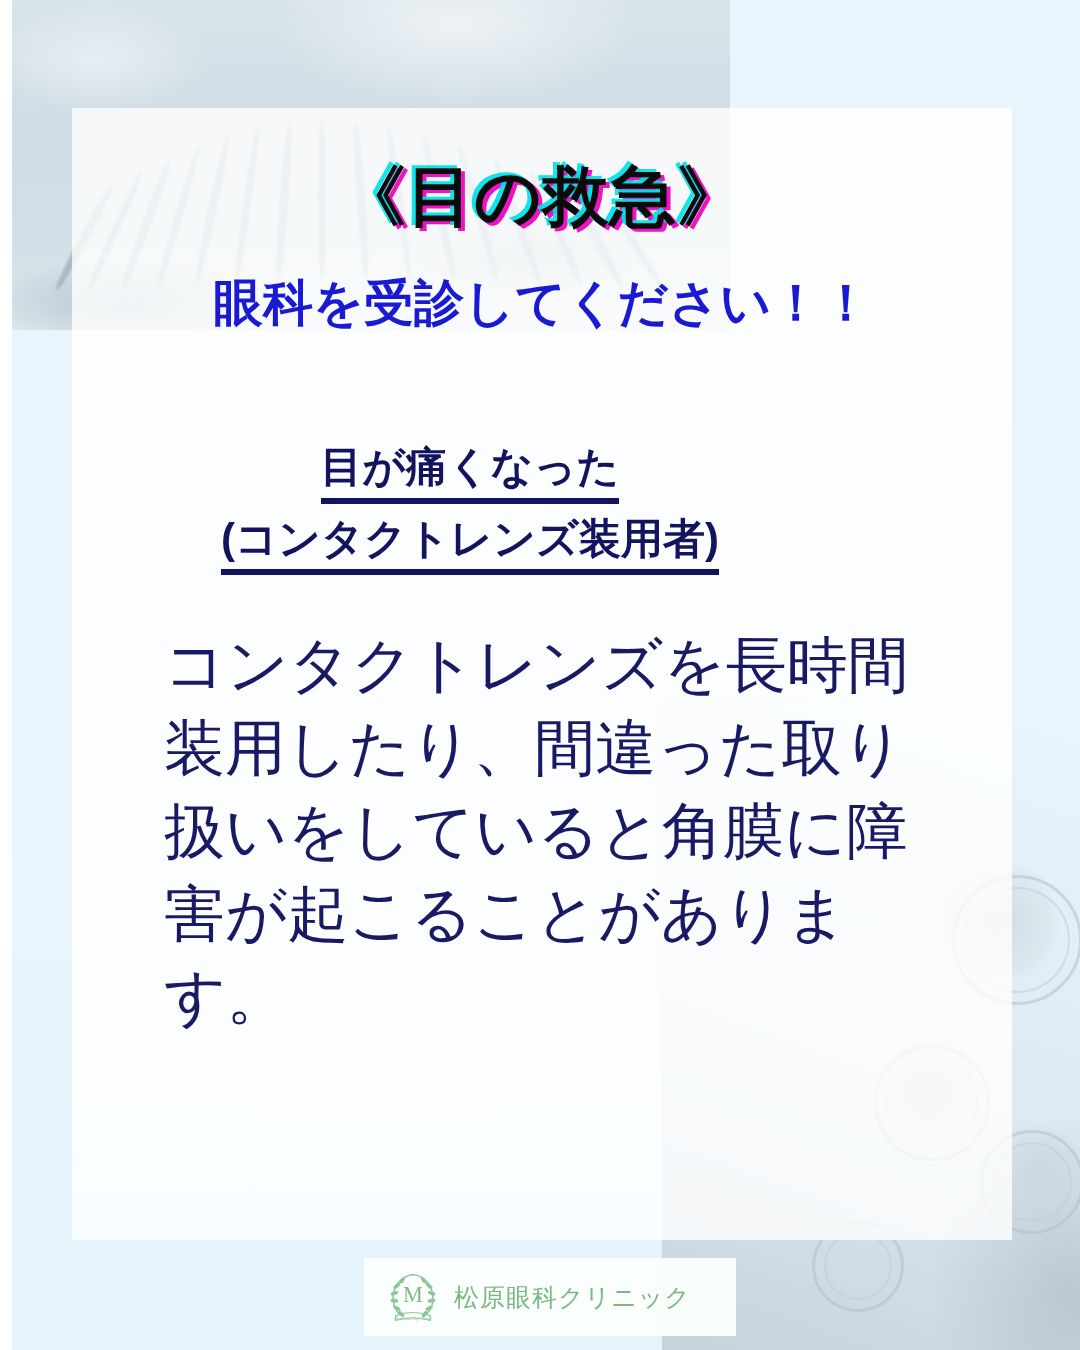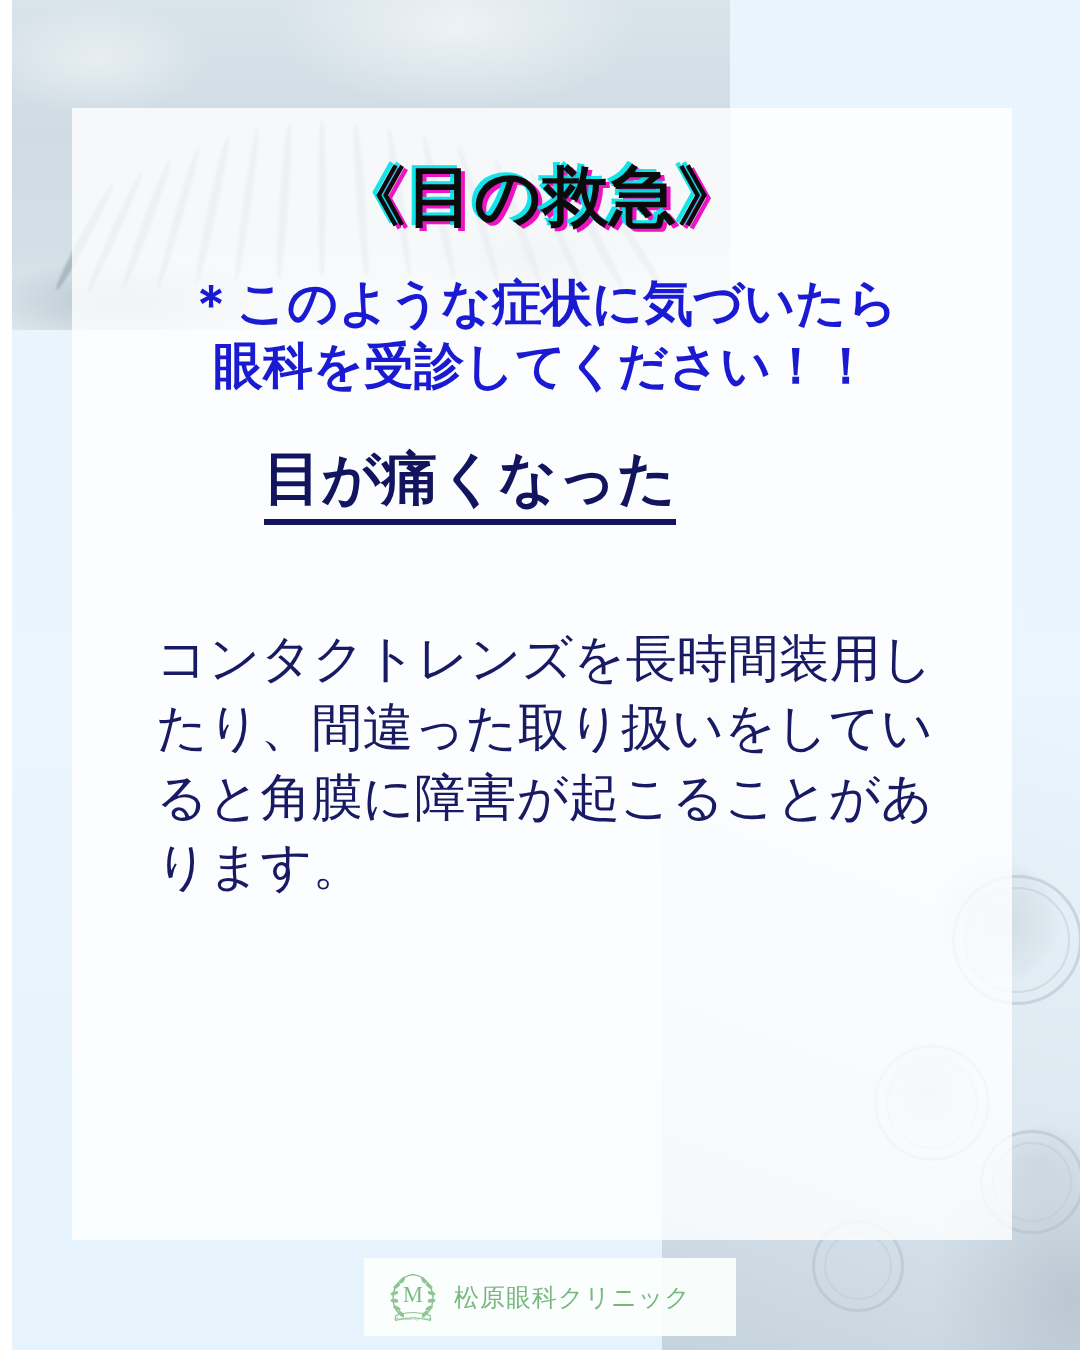--- a/index.html
+++ b/index.html
@@ -125,42 +125,42 @@
   }
   .subtitle .ln { display: block; white-space: nowrap; }
 
   
   .headline {
     position: absolute;
     left: 60px;
     top: 438px;
     width: 796px;
     text-align: center;
-    font-size: 58px;
+    font-size: 42px;
     font-weight: 700;
     line-height: 1.37;
     color: #13145e;
     letter-spacing: 0px;
   }
   .headline .ln {
     display: inline-block;
     white-space: nowrap;
     border-bottom: 6px solid #13145e;
     padding-bottom: 2px;
   }
   .headline .row { display: block; }
   .headline .row + .row { margin-top: 6px; }
 
   
   .body-copy {
     position: absolute;
-    left: 144px;
+    left: 152px;
     top: 624px;
     width: 790px;
-    font-size: 51px;
+    font-size: 61px;
     font-weight: 400;
     line-height: 1.36;
     color: #181a63;
     letter-spacing: 0px;
   }
   .body-copy p { margin: 0; }
   .body-copy p + p { margin-top: 0px; }
 
   
   .logo-plate {
@@ -217,27 +217,29 @@
     <div class="dial" style="left:212px; top:345px; width:110px; height:110px;"></div>
     <div class="dial" style="left:318px; top:430px; width:98px;  height:98px;"></div>
     <div class="dial" style="left:150px; top:520px; width:86px;  height:86px;"></div>
   </div>
 
   <div class="card"></div>
 
   <div class="title">《目の救急》</div>
 
   <div class="subtitle">
-    <span class="ln">＊このような症状に気づいたら</span>
     <span class="ln">眼科を受診してください！！</span>
   </div>
 
   <div class="headline">
     <span class="row">
       <span class="ln">目が痛くなった</span>
+    </span>
+    <span class="row">
+      <span class="ln">(コンタクトレンズ装用者)</span>
     </span>
   </div>
 
   <div class="body-copy">
     <p>コンタクトレンズを長時間装用したり、間違った取り扱いをしていると角膜に障害が起こることがあります。</p>
   </div>
 
   <div class="logo-plate">
     <svg class="logo-mark" viewBox="0 0 100 100">
       <g fill="none" stroke="#7fba86" stroke-width="2.1" stroke-linecap="round">

